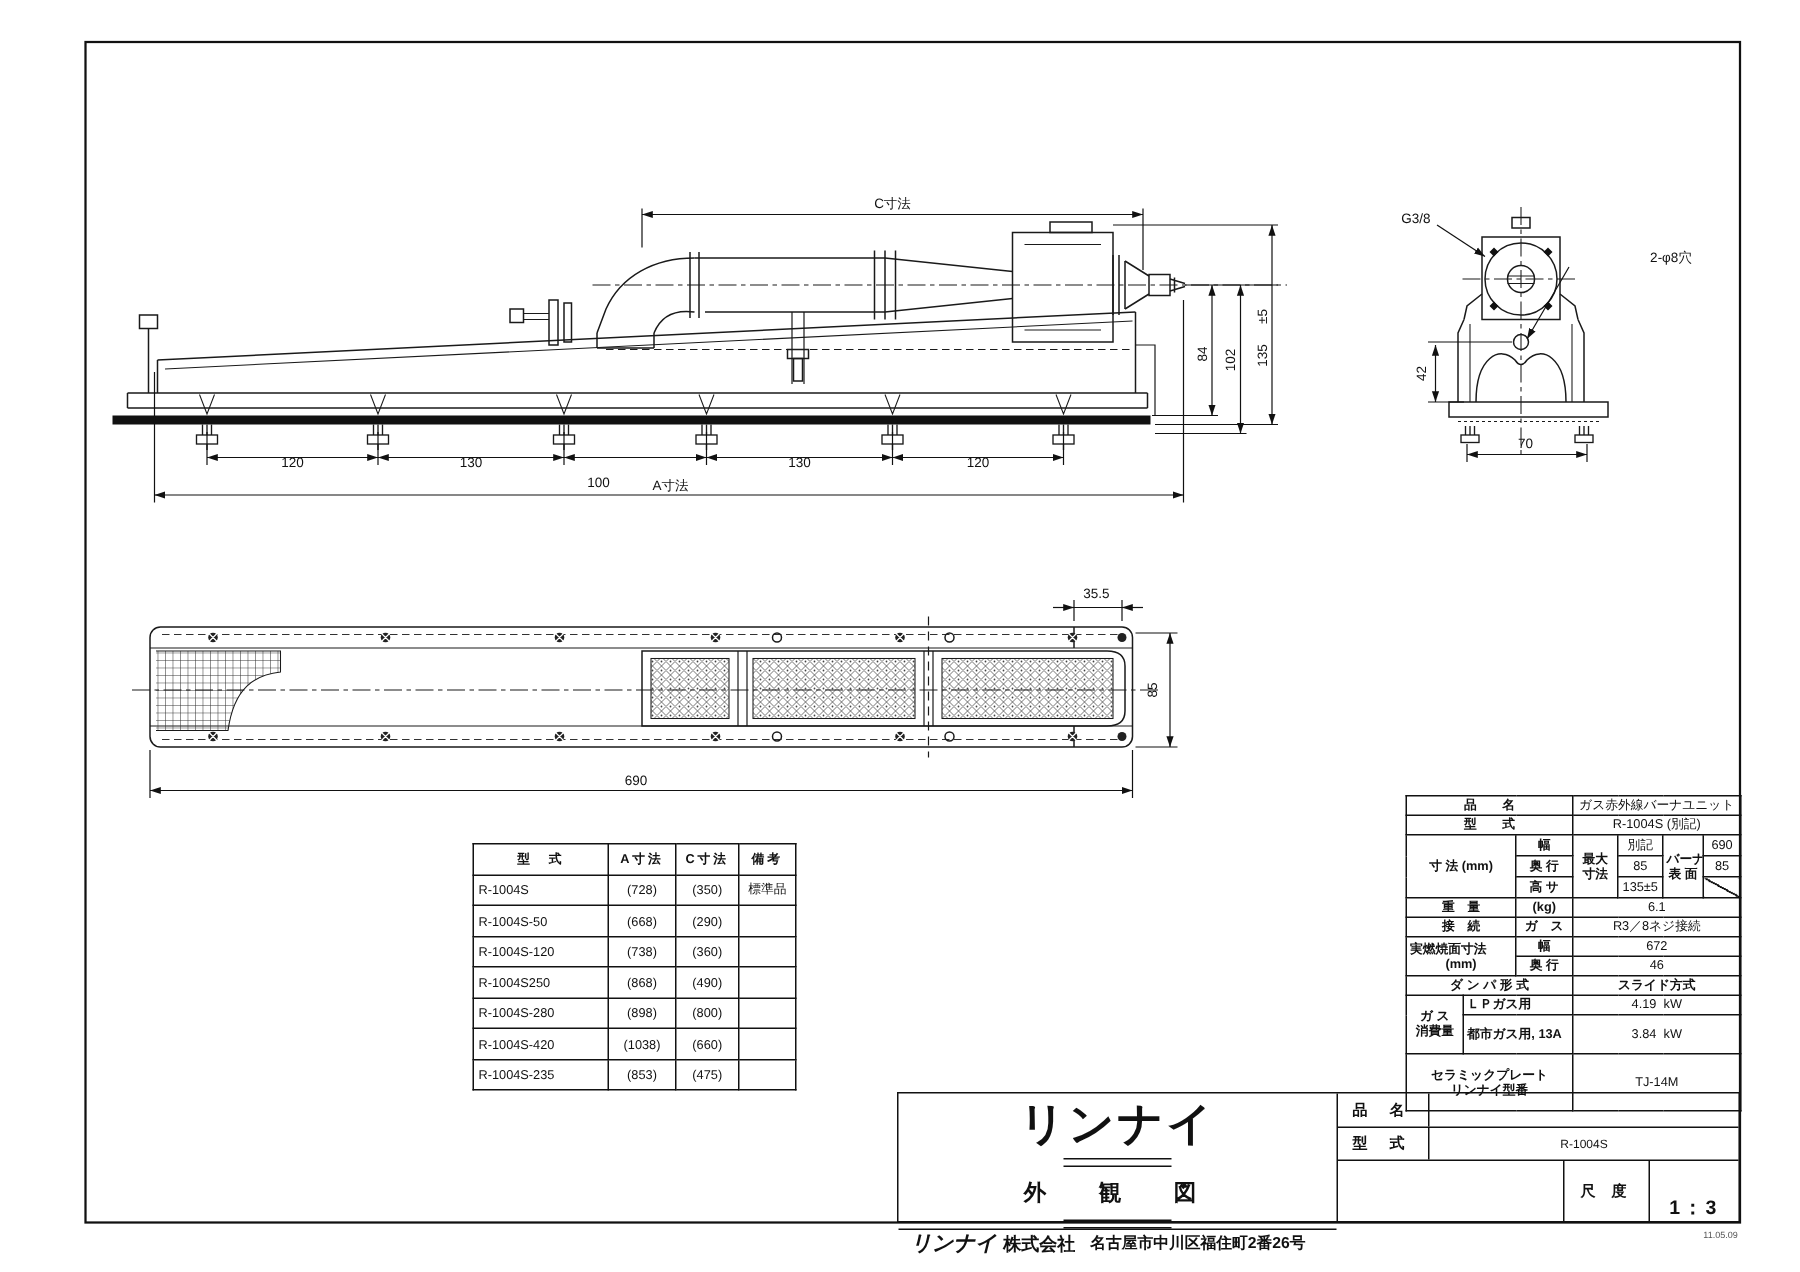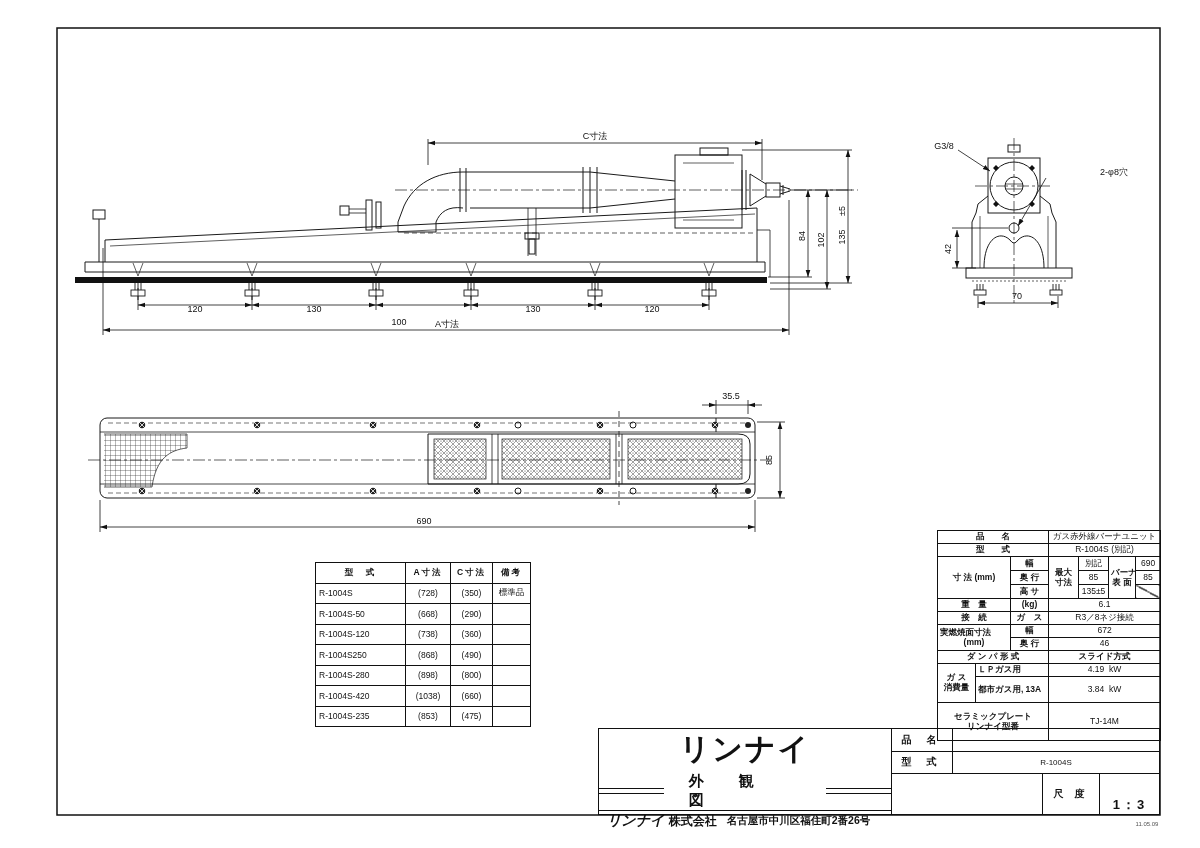--- a/index.html
+++ b/index.html
@@ -27,21 +27,21 @@
   #spec-table td.diag{background-image:linear-gradient(to top right,
       transparent calc(50% - 0.6px),#111 calc(50% - 0.6px),#111 calc(50% + 0.6px),transparent calc(50% + 0.6px));}
   
   #title-block{position:absolute;left:598px;top:728px;width:562px;height:87px;
       border:1.5px solid #111;box-sizing:border-box;display:flex;}
   #tb-left{width:292px;border-right:1.5px solid #111;display:flex;flex-direction:column;}
   #tb-brand{flex:1;display:flex;flex-direction:column;justify-content:center;align-items:center;border-bottom:1px solid #111;}
   #brand-row{display:flex;align-items:baseline;gap:10px;}
   #brand-logo{font-size:30px;font-weight:bold;letter-spacing:2px;}
   #brand-cat{font-size:26px;font-weight:bold;}
-  #doc-row{display:flex;align-items:center;gap:25px;margin-top:2px;}
+  #doc-row{display:flex;align-items:center;gap:8px;margin-top:2px;flex-direction:column;}
   .rule{width:72px;height:4px;border-top:1.5px solid #111;border-bottom:1.5px solid #111;}
   #doc-title{font-size:15px;font-weight:bold;letter-spacing:10px;}
   #tb-company{height:25px;display:flex;align-items:center;padding-left:8px;gap:10px;}
   #co-logo{font-size:14px;font-weight:bold;font-style:italic;}
   #co-suffix{font-size:12px;font-weight:bold;}
   #co-addr{font-size:10.5px;font-weight:bold;}
   #tb-right{flex:1;display:flex;flex-direction:column;}
   .tb-row{display:flex;border-bottom:1px solid #111;flex:1;}
   .tb-row:last-child{border-bottom:none;justify-content:center;}
   .tb-lab{width:60px;border-right:1px solid #111;display:flex;align-items:center;

